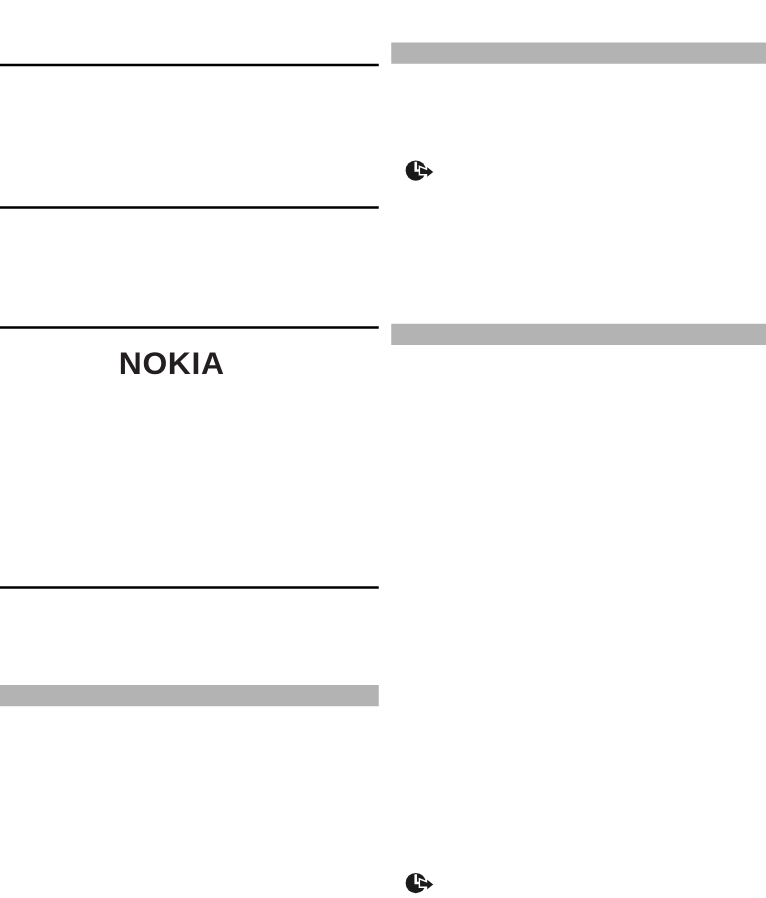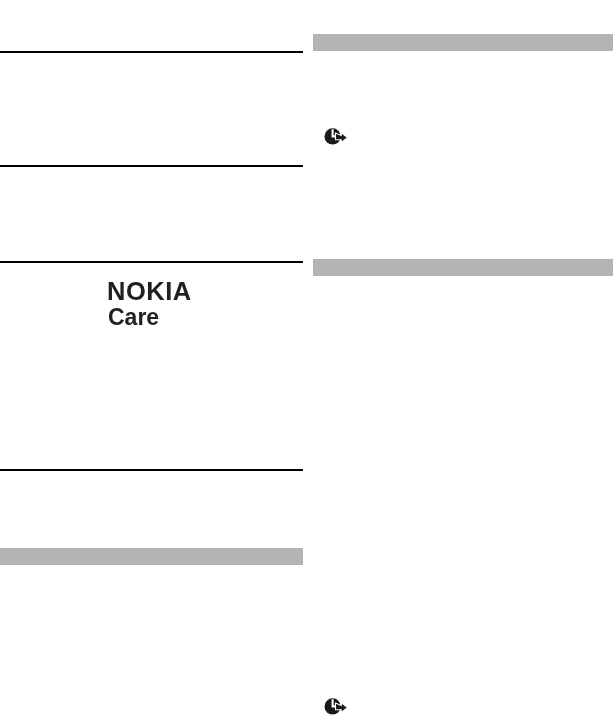--- a/index.html
+++ b/index.html
@@ -52,21 +52,21 @@
     position: absolute;
     color: #000000;
     font-size: 9px;
     line-height: 12px;
     white-space: pre-wrap;
   }
 
   
   #nokia-care-logo {
     position: absolute;
-    left: 107px;
+    left: 95px;
     top: 279px;
     width: 110px;
     height: 48px;
   }
   #nokia-wordmark {
     display: block;
     font-family: "Liberation Sans", sans-serif;
     font-weight: bold;
     font-size: 25px;
     letter-spacing: 0.5px;
@@ -108,21 +108,20 @@
     <div class="textblock" style="left:0px; top:60px; width:303px;"></div>
 
     <div class="rule" style="top:165px;"></div>
 
     <div class="textblock" style="left:0px; top:174px; width:303px;"></div>
 
     <div class="rule" style="top:261px;"></div>
 
     <div id="nokia-care-logo">
       <span id="nokia-wordmark">NOKIA</span>
-      <span id="nokia-care-sub">Care</span>
     </div>
 
     <div class="textblock" style="left:0px; top:340px; width:303px;"></div>
 
     <div class="rule" style="top:469px;"></div>
 
     <div class="textblock" style="left:0px; top:478px; width:303px;"></div>
 
     <div class="band band-left" style="top:548px;">
       <span class="textblock" style="left:4px; top:3px;"></span>

